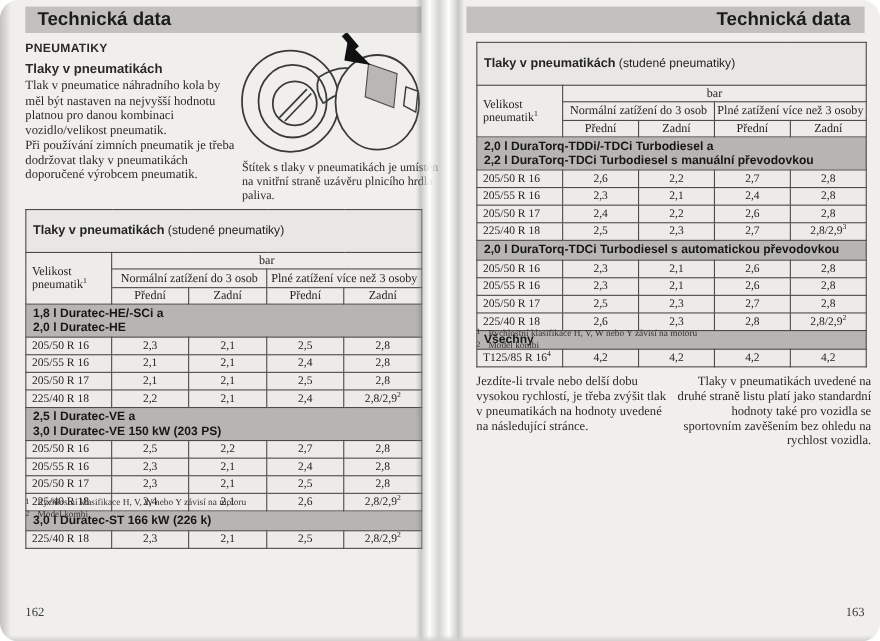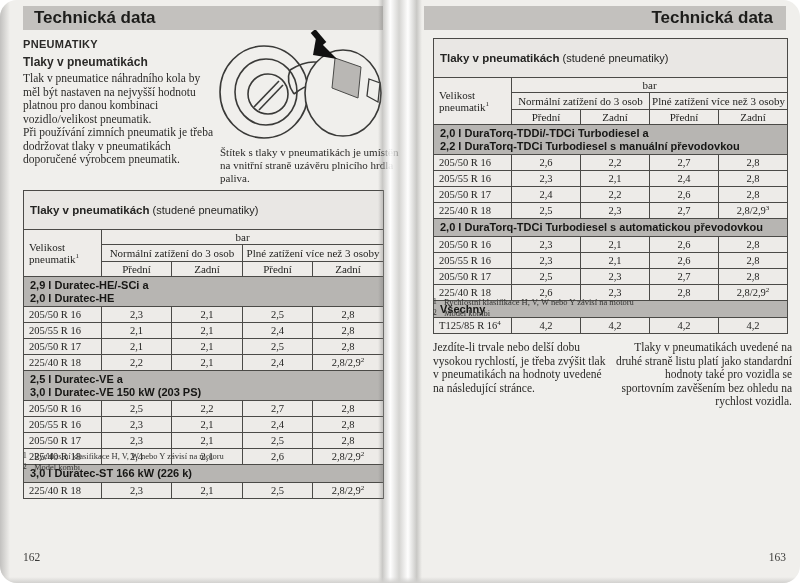--- a/index.html
+++ b/index.html
@@ -121,21 +121,21 @@
     </tr>
     <tr>
       <td class="t-fz">Přední</td>
       <td class="t-fz">Zadní</td>
       <td class="t-fz">Přední</td>
       <td class="t-fz">Zadní</td>
     </tr>
 
     <tr class="t-sec">
       <td colspan="5">
-            <div>2,9 l Duratec-HE/-SCi a</div>
+            <div>1,8 l Duratec-HE/-SCi a</div>
             <div>2,0 l Duratec-HE</div>
           </td>
     </tr>
     <tr class="t-row">
       <td class="td-size"><span>205/50 R 16</span></td>
       <td>2,3</td>
       <td>2,1</td>
       <td>2,5</td>
       <td><span>2,8</span><sup></sup></td>
     </tr>

